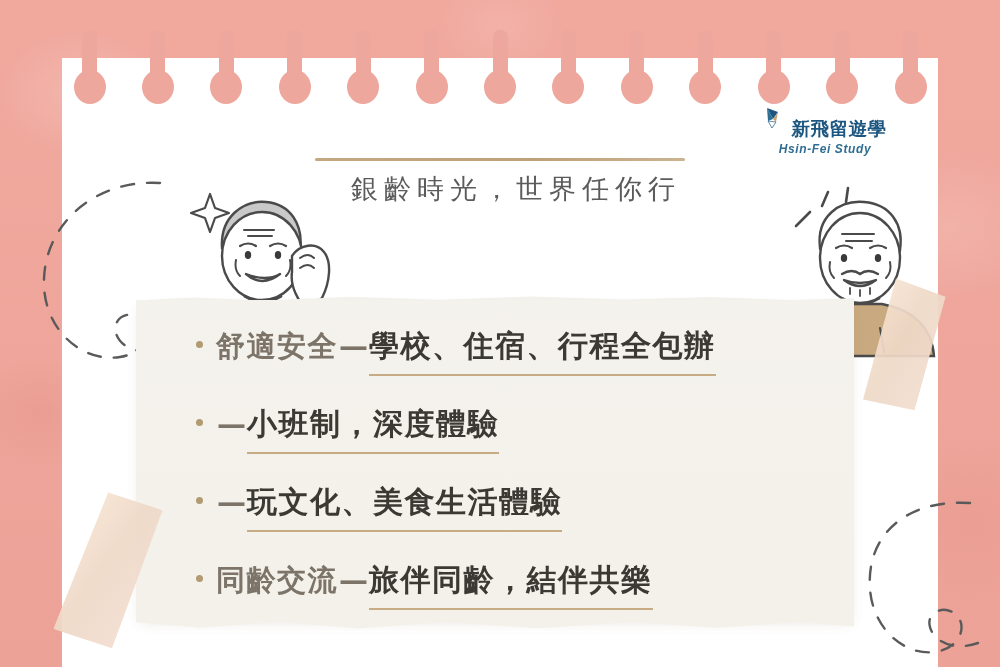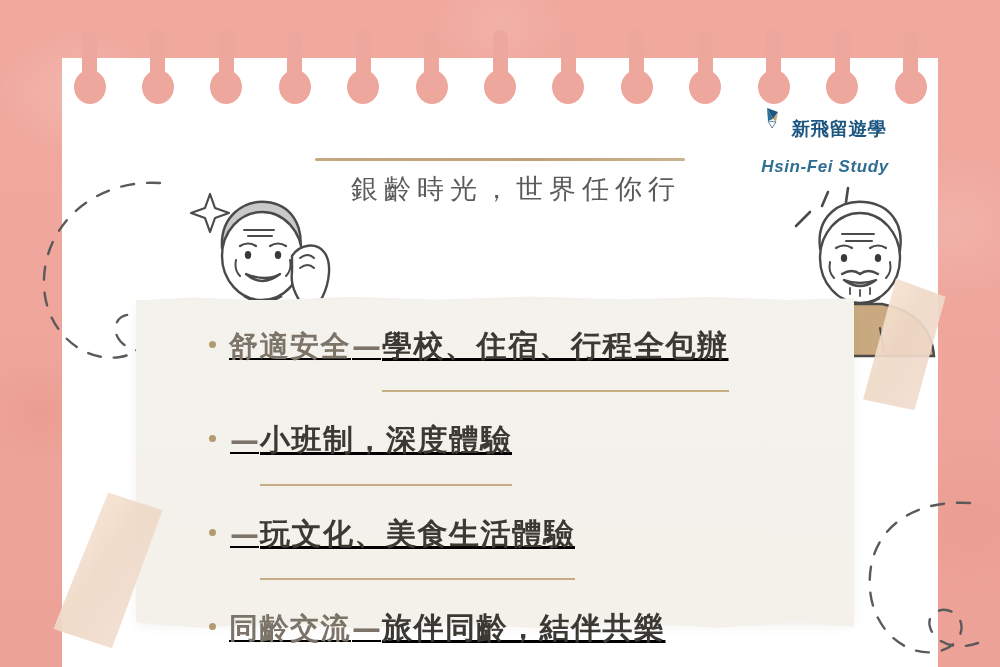--- a/index.html
+++ b/index.html
@@ -85,21 +85,21 @@
   .header{ position:absolute; left:62px; top:58px; width:876px; height:245px; z-index:6; }
 
   .logo{ position:absolute; right:38px; top:42px; width:150px; text-align:center; }
   .logo-row{ display:flex; align-items:center; justify-content:center; gap:2px; }
   .logo-mark{ width:26px; height:26px; flex:0 0 auto; }
   .logo-cn{
     font-size:18.5px; font-weight:bold; color:#1d5781;
     letter-spacing:.5px; line-height:1;margin-top:20px;
   }
   .logo-en{
-    margin-top:18px; font-size:17px; font-weight:bold;
+    margin-top:3px; font-size:12px; font-weight:bold;
     color:#2f6e92; letter-spacing:.6px; font-style:italic;
   }
 
   .title-block{ position:absolute; left:0; right:0; top:86px; text-align:center; }
   .title{
     font-size:53px; font-weight:bold; color:#1c5680;
     letter-spacing:3px; line-height:1.05;
     font-family:"DejaVu Sans","Liberation Sans",sans-serif;
   }
   .title-rule{
@@ -134,25 +134,25 @@
   }
   .card-bottom{
     position:absolute; left:136px; top:612px; width:718px; height:22px;
     background:#f3f1ea; z-index:7;
     clip-path:polygon(0% 0%,0% 45%,9% 72%,20% 44%,31% 75%,43% 46%,56% 74%,69% 45%,81% 72%,92% 46%,100% 66%,100% 0%);
     filter:drop-shadow(0 4px 5px rgba(120,100,80,.18));
   }
 
   
   .features{
-    position:absolute; left:145px; top:300px;
+    position:absolute; left:132px; top:300px;
     width:718px; height:320px;
     z-index:8;
     padding:26px 0 0 64px;
-    display:flex; flex-direction:column; justify-content:flex-start; gap:28px;text-decoration:underline;
+    display:flex; flex-direction:column; justify-content:flex-start; gap:28px;
   }
   .feature{ display:flex; align-items:baseline; }
   .bullet{
     width:7px; height:7px; border-radius:50%;
     background:#b29a72; flex:0 0 auto;
     margin-right:13px; position:relative; top:-8px;
   }
   .f-label{
     font-size:29px; font-weight:bold; color:#7c7468;
     letter-spacing:1.5px;
@@ -160,21 +160,21 @@
   }
   .f-dash{
     font-size:29px; font-weight:bold; color:#7c7468;
     margin:0 1px;
     font-family:"DejaVu Sans","Liberation Sans",sans-serif;
   }
   .f-value{
     font-size:30px; font-weight:bold; color:#3b3933;
     letter-spacing:1.5px;
     border-bottom:2px solid #c6ab83;
-    padding-bottom:23px;
+    padding-bottom:7px;
     font-family:"DejaVu Sans","Liberation Sans",sans-serif;
   }
 </style>
 </head>
 <body>
 
 <div id="poster">
 
   <div class="sheet"></div>
 

